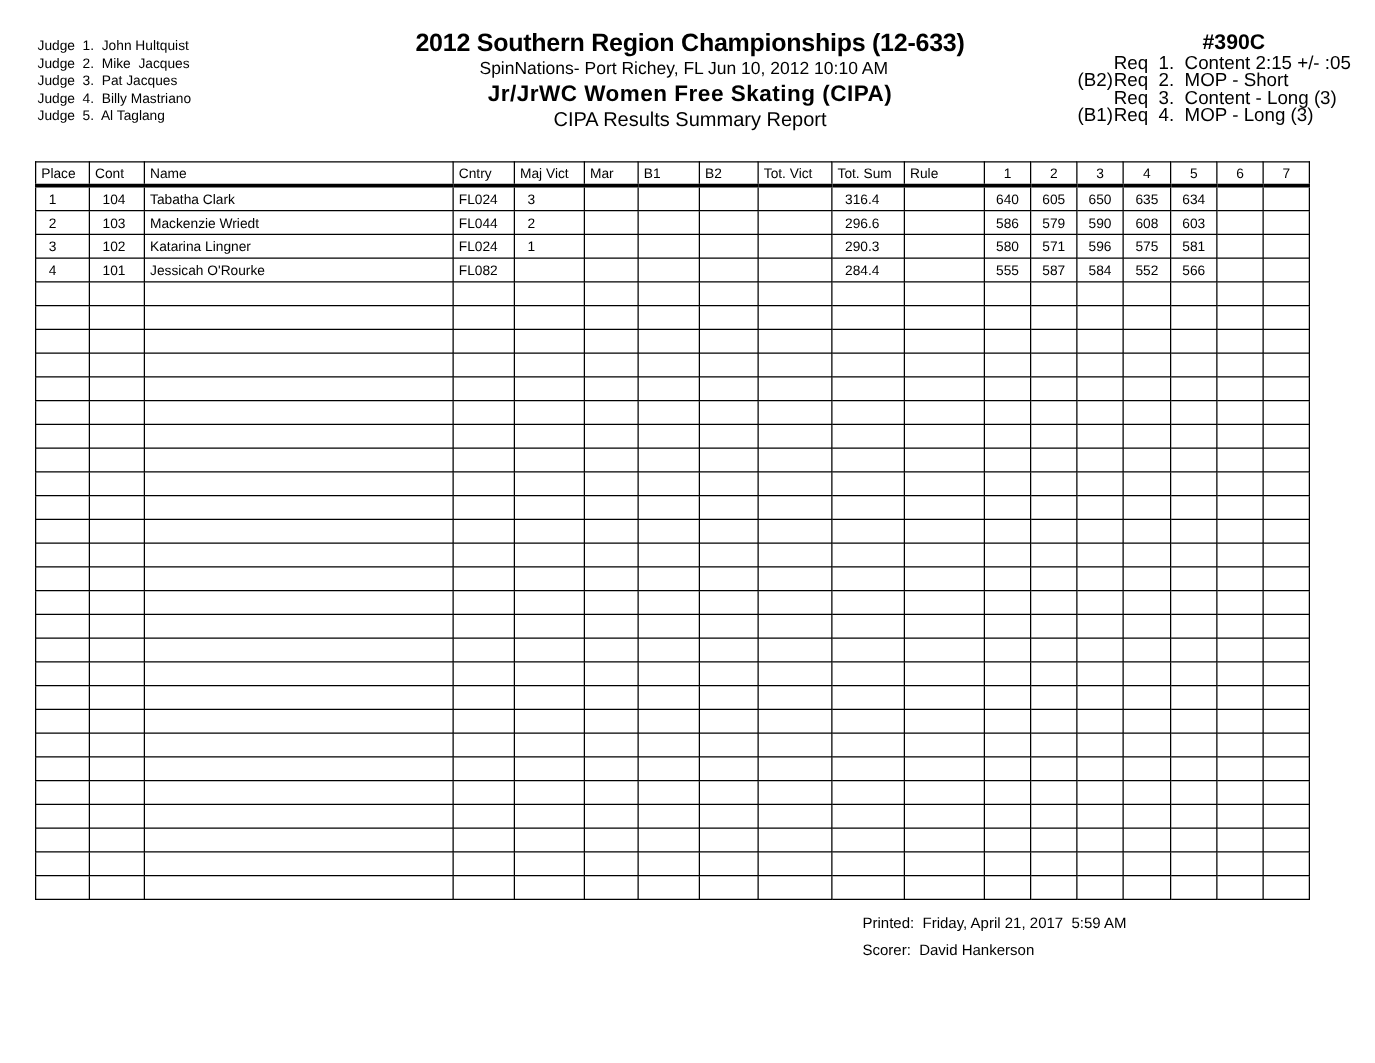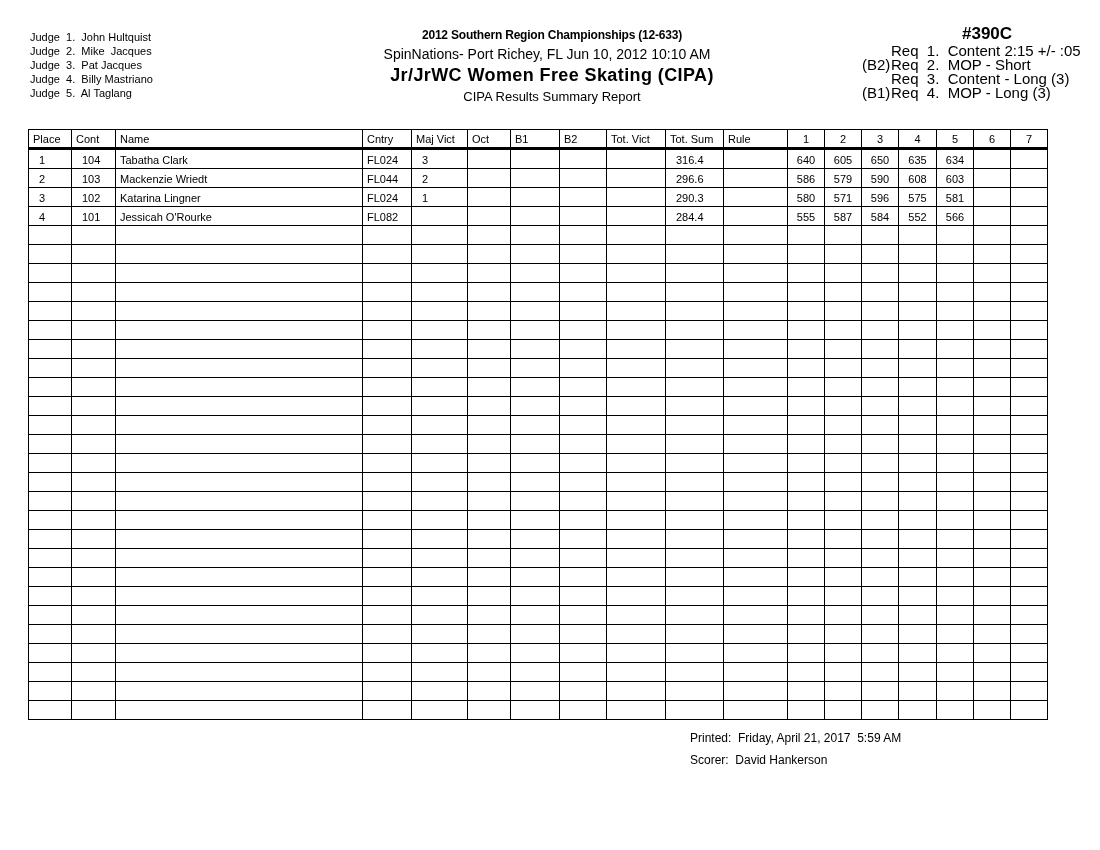--- a/index.html
+++ b/index.html
@@ -1,23 +1,23 @@
 <!DOCTYPE html>
 <html><head>
 <meta charset="utf-8">
 <style>
   html, body { margin:0; padding:0; background:#ffffff; }
   body { width:1100px; height:850px; position:relative; overflow:hidden; font-family:"Liberation Sans", sans-serif; color:#000; }
   .judges { position:absolute; left:30px; top:9px; font-size:11px; line-height:14px;margin-top:21px; }
   .judges div { white-space:pre; }
   .title-block { position:absolute; left:300px; top:24px; width:504px; text-align:center; }
-  .t1 { font-size:12px; font-weight:bold; line-height:22px; letter-spacing:-0.2px; }
+  .t1 { font-size:20px; font-weight:bold; line-height:22px; letter-spacing:-0.2px; }
   .t2 { font-size:14px; line-height:17px; margin-left:-10px; }
   .t3 { font-size:18px; font-weight:bold; line-height:24px; letter-spacing:0.4px; }
-  .t4 { font-size:13px; line-height:20px; }
+  .t4 { font-size:16px; line-height:20px; }
   .event-code { position:absolute; left:962px; top:24px; font-size:17px; font-weight:bold; }
   .reqs { position:absolute; left:862px; top:44px; font-size:15px; line-height:14px; }
   .reqs div { white-space:pre; }
   .reqs .pfx { display:inline-block; width:29px; }
   table.results { position:absolute; left:28px; top:129px; border-collapse:collapse; table-layout:fixed; font-size:11px; }
   table.results td, table.results th { border:1px solid #000; height:18px; padding:0 0 0 4px; font-weight:normal; text-align:left; white-space:nowrap; overflow:hidden; vertical-align:bottom; line-height:16px; }
   table.results thead th { border-bottom:3px solid #000; height:17px; }
   table.results th.jn, table.results td.jn { text-align:center; padding:0; }
   table.results td.c { text-align:left; padding-left:10px; }
   .footer { position:absolute; left:690px; top:727px; font-size:12px; line-height:22px; }
@@ -71,21 +71,21 @@
       <col style="width:37px">
       <col style="width:37px">
   </colgroup>
   <thead>
     <tr id="hdr">
         <th>Place</th>
         <th>Cont</th>
         <th>Name</th>
         <th>Cntry</th>
         <th>Maj Vict</th>
-        <th>Oct</th>
+        <th>Mar</th>
         <th>B1</th>
         <th>B2</th>
         <th>Tot. Vict</th>
         <th>Tot. Sum</th>
         <th>Rule</th>
         <th class="jn">1</th>
         <th class="jn">2</th>
         <th class="jn">3</th>
         <th class="jn">4</th>
         <th class="jn">5</th>

